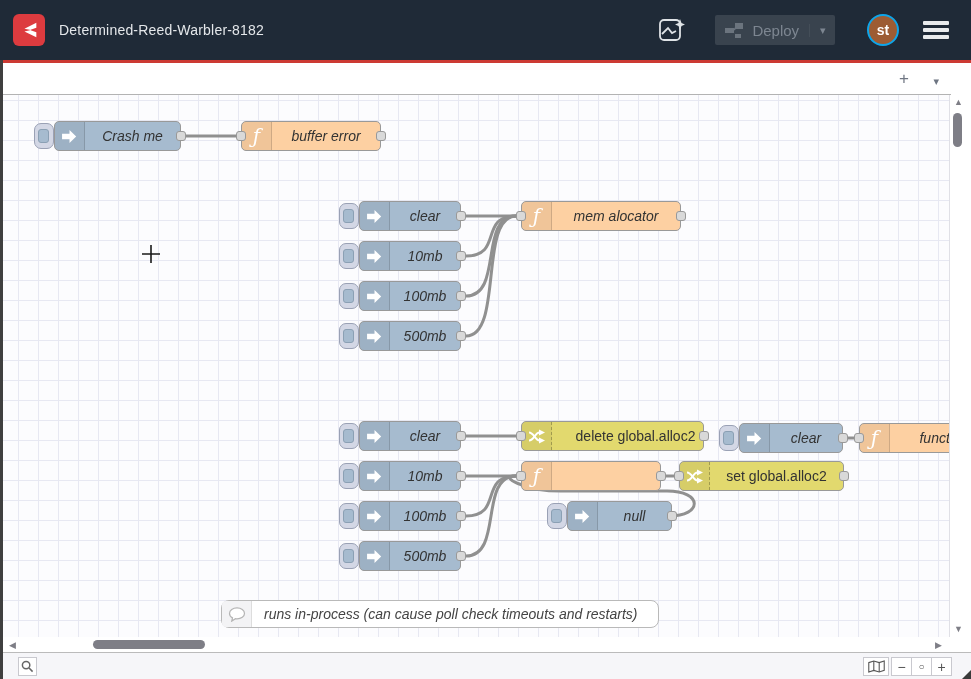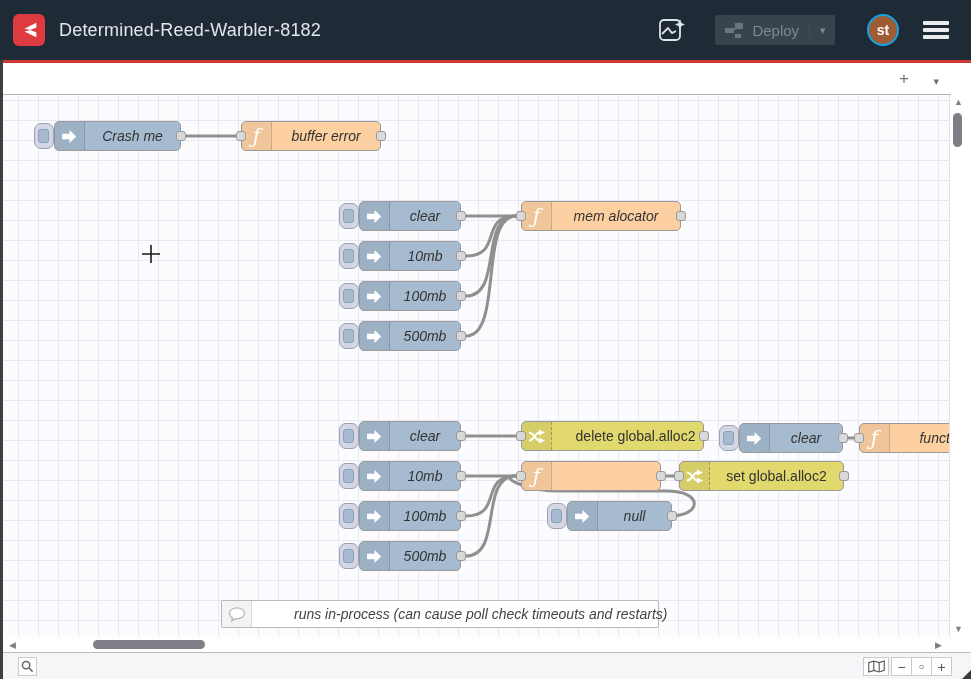--- a/index.html
+++ b/index.html
@@ -5,21 +5,21 @@
   * { margin:0; padding:0; box-sizing:border-box; }
   html,body { width:971px; height:679px; overflow:hidden; background:#fff;
               font-family:"Liberation Sans", sans-serif; }
   #app { position:relative; width:971px; height:679px; background:#fff; overflow:hidden; }
 
   
   #header { position:absolute; left:0; top:0; width:971px; height:60px;
             background:#1f2a37; display:flex; align-items:center; }
   #logo { width:32px; height:32px; margin-left:13px; border-radius:6px; background:#dd3b3f;
           display:flex; align-items:center; justify-content:center; flex:0 0 auto; }
-  #title { color:#e4e7ea; font-size:18px; margin-left:14px; letter-spacing:.2px; }
+  #title { color:#e4e7ea; font-size:14px; margin-left:14px; letter-spacing:.2px; }
   #header-spacer { flex:1; }
   #ai-icon { width:34px; height:34px; margin-right:26px; display:flex; align-items:center; justify-content:center; cursor:pointer; }
   #deploy-btn { height:30px; width:120px; background:#39434e; border-radius:2px; margin-right:32px;
                 display:flex; align-items:center; justify-content:center; cursor:default; }
   #deploy-btn .dlabel { color:#7d8691; font-size:15px; margin:0 10px 0 8px; }
   #deploy-btn .caret { color:#7d8691; font-size:11px; padding-left:10px; border-left:1px solid rgba(255,255,255,0.06); }
   #avatar { width:32px; height:32px; border-radius:50%; background:#9d5c33; border:2px solid #0ea5e9;
             color:#fff; font-size:14px; font-weight:bold; display:flex; align-items:center; justify-content:center;
             margin-right:24px; cursor:pointer; }
   #hamburger { width:26px; margin-right:22px; cursor:pointer; }
@@ -47,21 +47,21 @@
   #wires path { stroke:#909090; stroke-width:3; fill:none; stroke-linecap:round; }
 
   .node { position:absolute; height:30px; border:1px solid #999; border-radius:5px;
           display:flex; align-items:stretch; font-size:14px; color:#333; cursor:move; }
   .node .icon-region { width:30px; flex:0 0 30px; display:flex; align-items:center; justify-content:center;
           background:rgba(0,0,0,0.05); border-right:1px solid rgba(0,0,0,0.14); border-radius:4px 0 0 4px; }
   .node .nlabel { flex:1; display:flex; align-items:center; justify-content:center;
           font-style:italic; white-space:nowrap; padding:0 6px; }
   .node.type-change .icon-region { border-right:1px dashed rgba(0,0,0,0.25); }
   .node.type-change .nlabel { font-style:normal; }
-  .node.type-comment { height:28px; background:#fff; border:1px solid #b9b9b9; border-radius:2px;gap:30px; }
+  .node.type-comment { height:28px; background:#fff; border:1px solid #b9b9b9; border-radius:8px; }
   .node.type-comment .icon-region { background:#f3f3f5; border-right:1px solid #ddd; }
   .node.type-comment .nlabel { justify-content:flex-start; padding-left:12px; color:#444; }
   .fx { font-family:"DejaVu Serif", serif; font-style:italic; font-size:20px; color:#fff; line-height:1; }
   .port { position:absolute; width:10px; height:10px; background:#d9d9d9; border:1px solid #999;
           border-radius:3px; top:9px; cursor:crosshair; }
   .port.in { left:-6px; } .port.out { right:-6px; }
   .inj-btn { position:absolute; left:-21px; top:1px; width:20px; height:26px; border-radius:7px;
              background:#d3d7e5; border:1px solid #9aa1b5; cursor:pointer; }
   .inj-btn .inner { position:absolute; left:3px; top:5px; width:11px; height:14px; border-radius:3px;
              background:#a6bbcf; border:1px solid #8ba0b4; }

